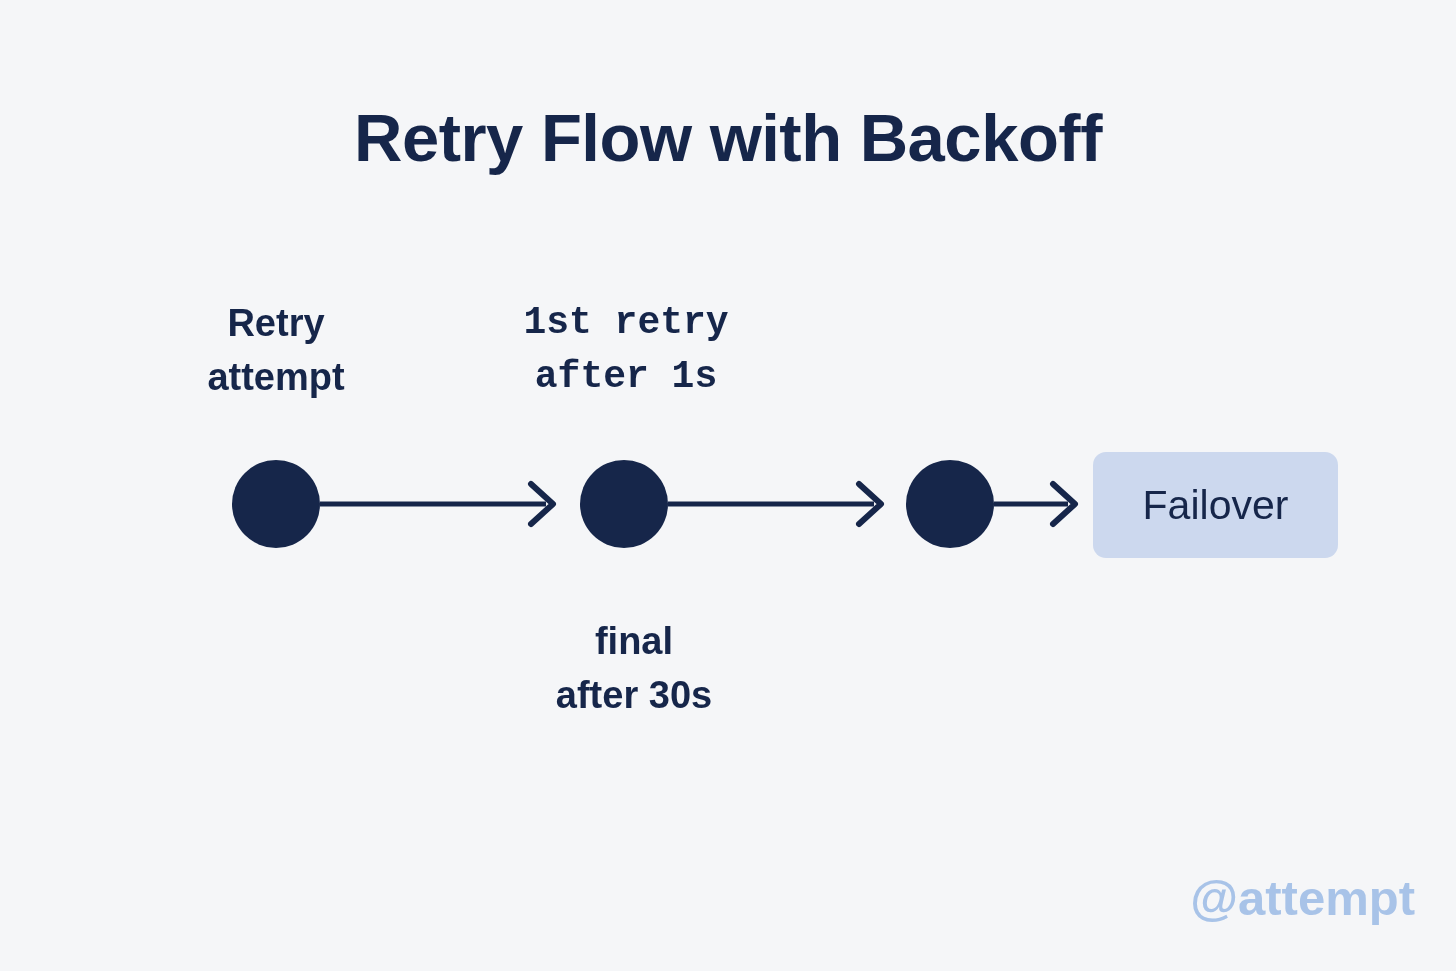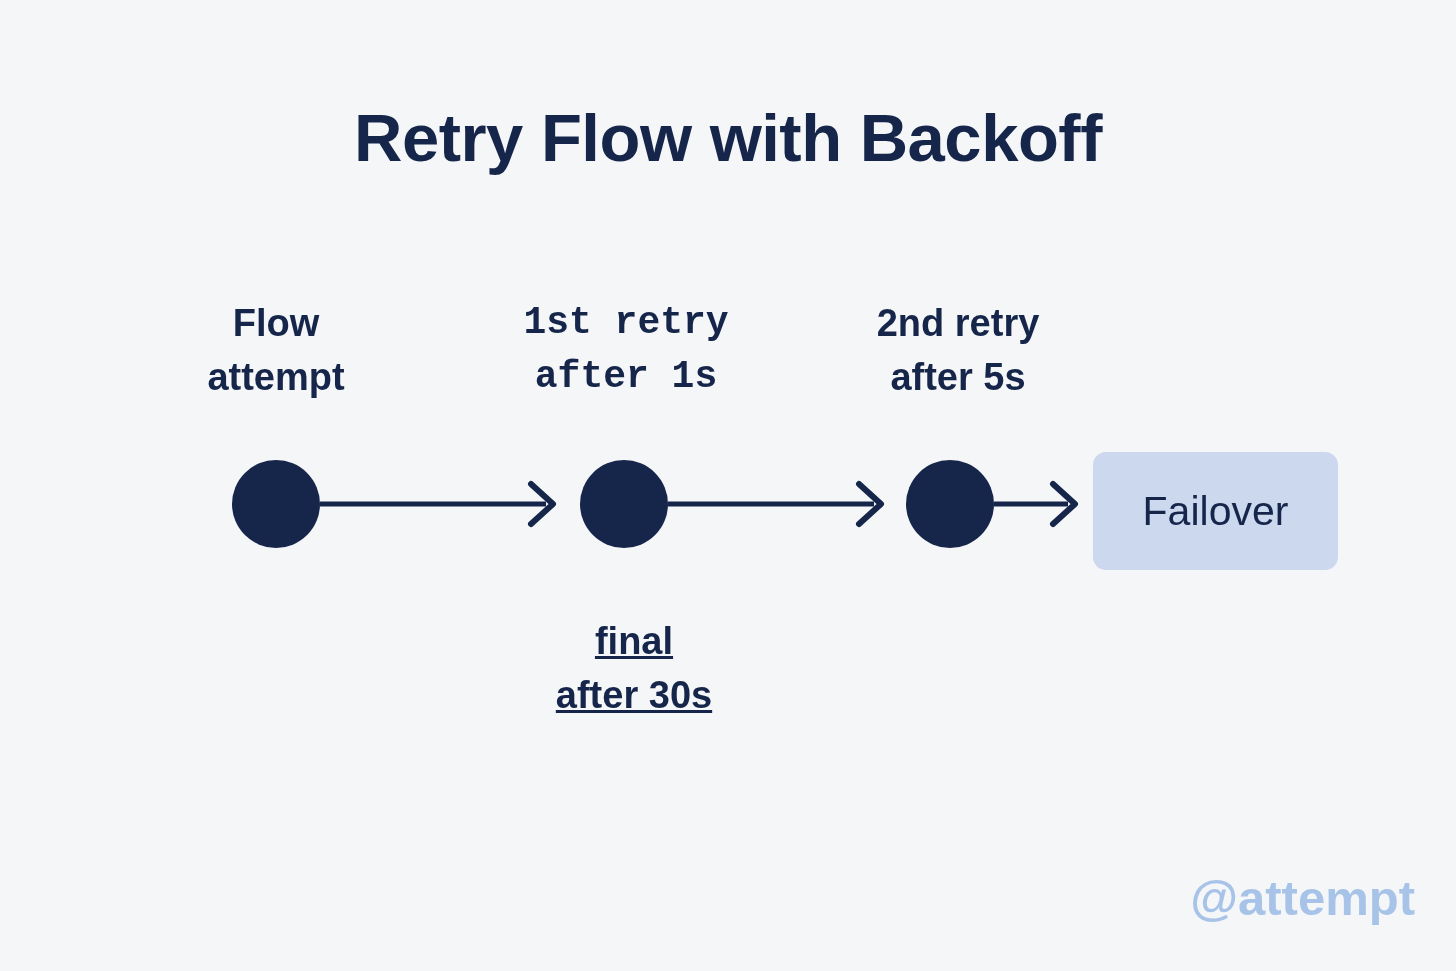--- a/index.html
+++ b/index.html
@@ -65,29 +65,29 @@
     text-align: center;
     font-size: 38px;
     font-weight: bold;
     color: #16264a;
     line-height: 54px;
     white-space: pre-line;
   }
   #node-label-1 { left: 116px;  top: 296px; width: 320px; }
   #node-label-2 { left: 466px;  top: 296px; width: 320px; font-family: Liberation Mono, monospace; }
   #node-label-3 { left: 798px;  top: 296px; width: 320px; }
-  #node-sublabel-2 { left: 474px; top: 614px; width: 320px; text-decoration: underline; }
+  #node-sublabel-2 { left: 474px; top: 614px; width: 320px; }
 
   
   #failover-box {
     position: absolute;
     left: 1093px;
     top: 452px;
     width: 245px;
-    height: 118px;
+    height: 106px;
     border-radius: 13px;
     background: #ccd8ee;
     display: flex;
     align-items: center;
     justify-content: center;
   }
   #failover-label {
     font-size: 41px;
     font-weight: normal;
     color: #16264a;
@@ -136,32 +136,30 @@
         <line x1="668" y1="504" x2="874" y2="504" stroke="#16264a" stroke-width="5" stroke-linecap="butt"></line>
         <polyline points="859,484 881,504 859,524" fill="none" stroke="#16264a" stroke-width="6" stroke-linecap="round" stroke-linejoin="round"></polyline>
       </g>
 
       <g>
         <line x1="994" y1="504" x2="1068" y2="504" stroke="#16264a" stroke-width="5" stroke-linecap="butt"></line>
         <polyline points="1053,484 1075,504 1053,524" fill="none" stroke="#16264a" stroke-width="6" stroke-linecap="round" stroke-linejoin="round"></polyline>
       </g>
     </svg>
 
-    <div id="node-label-1" class="node-label">Flow
+    <div id="node-label-1" class="node-label">Retry
 attempt</div>
     <div id="node-circle-1" class="node-circle"></div>
 
     <div id="node-label-2" class="node-label">1st retry
 after 1s</div>
     <div id="node-circle-2" class="node-circle"></div>
     <div id="node-sublabel-2" class="node-label">final
 after 30s</div>
 
-    <div id="node-label-3" class="node-label">2nd retry
-after 5s</div>
     <div id="node-circle-3" class="node-circle"></div>
 
     <div id="failover-box">
       <span id="failover-label">Failover</span>
     </div>
 
   </div>
 
   <div id="watermark">@attempt</div>
 

